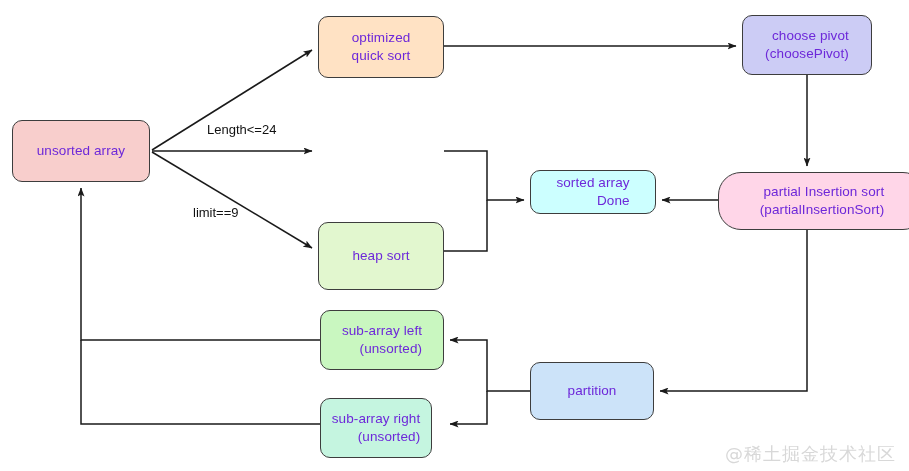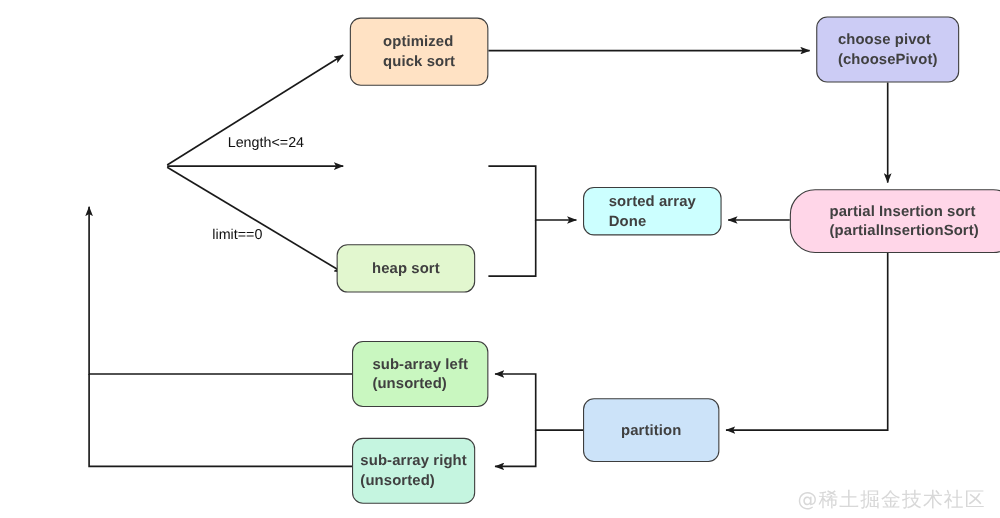--- a/index.html
+++ b/index.html
@@ -26,27 +26,26 @@
     height: 471px;
   }
   .node {
     position: absolute;
     box-sizing: border-box;
     border: 1.2px solid #3d3d3d;
     border-radius: 10px;
     display: flex;
     align-items: center;
     justify-content: center;
-    text-align: left;
-    color: #404040;
+    text-align: right;
+    color: #6d28d9;
     font-size: 13.5px;
     line-height: 1.35;
     letter-spacing: 0.1px;
     z-index: 5;
-    font-weight: bold;
   }
   .node .label {
     display: block;
     padding: 0 5px;
     white-space: pre-line;
   }
   .edge-label {
     position: absolute;
     font-size: 13px;
     color: #111111;
@@ -100,28 +99,31 @@
 
       <path d="M 487,391 L 487,424 L 450,424" marker-end="url(#arrowhead)"></path>
 
       <path d="M 320,340 L 81,340 L 81,188" marker-end="url(#arrowhead)"></path>
 
       <path d="M 320,424 L 81,424 L 81,340"></path>
 
     </g>
   </svg>
 
+  <div class="node" id="n-unsorted-array" style="left: 12px; top: 120px; width: 138px; height: 62px; background: rgb(248, 206, 204);">
+    <span class="label">unsorted array</span>
+  </div>
 
   <div class="node" id="n-optimized-quick-sort" style="left: 318px; top: 16px; width: 126px; height: 62px; background: rgb(255, 226, 196);">
     <span class="label">optimized
 quick sort</span>
   </div>
 
 
-  <div class="node" id="n-heap-sort" style="left: 306px; top: 222px; width: 126px; height: 44px; background: rgb(226, 247, 207);">
+  <div class="node" id="n-heap-sort" style="left: 318px; top: 222px; width: 126px; height: 68px; background: rgb(226, 247, 207);">
     <span class="label">heap sort</span>
   </div>
 
   <div class="node" id="n-sorted-array-done" style="left: 530px; top: 170px; width: 126px; height: 44px; background: rgb(204, 255, 255);">
     <span class="label">sorted array
 Done</span>
   </div>
 
   <div class="node" id="n-choose-pivot" style="left: 742px; top: 15px; width: 130px; height: 60px; background: rgb(204, 204, 245);">
     <span class="label">choose pivot
@@ -142,17 +144,17 @@
     <span class="label">partition</span>
   </div>
 
   <div class="node" id="n-sub-array-right" style="left: 320px; top: 398px; width: 112px; height: 60px; background: rgb(197, 245, 224);">
     <span class="label">sub-array right
 (unsorted)</span>
   </div>
 
   <div class="edge-label" id="el-length-condition" style="left: 207px; top: 122px;">Length&lt;=24</div>
 
-  <div class="edge-label" id="el-limit-condition" style="left: 193px; top: 205px;">limit==0</div>
+  <div class="edge-label" id="el-limit-condition" style="left: 193px; top: 205px;">limit==9</div>
 
   <div class="watermark" id="wm" style="left:725px; top:430px;">@稀土掘金技术社区</div>
 
 </div>
 
 </body></html>

